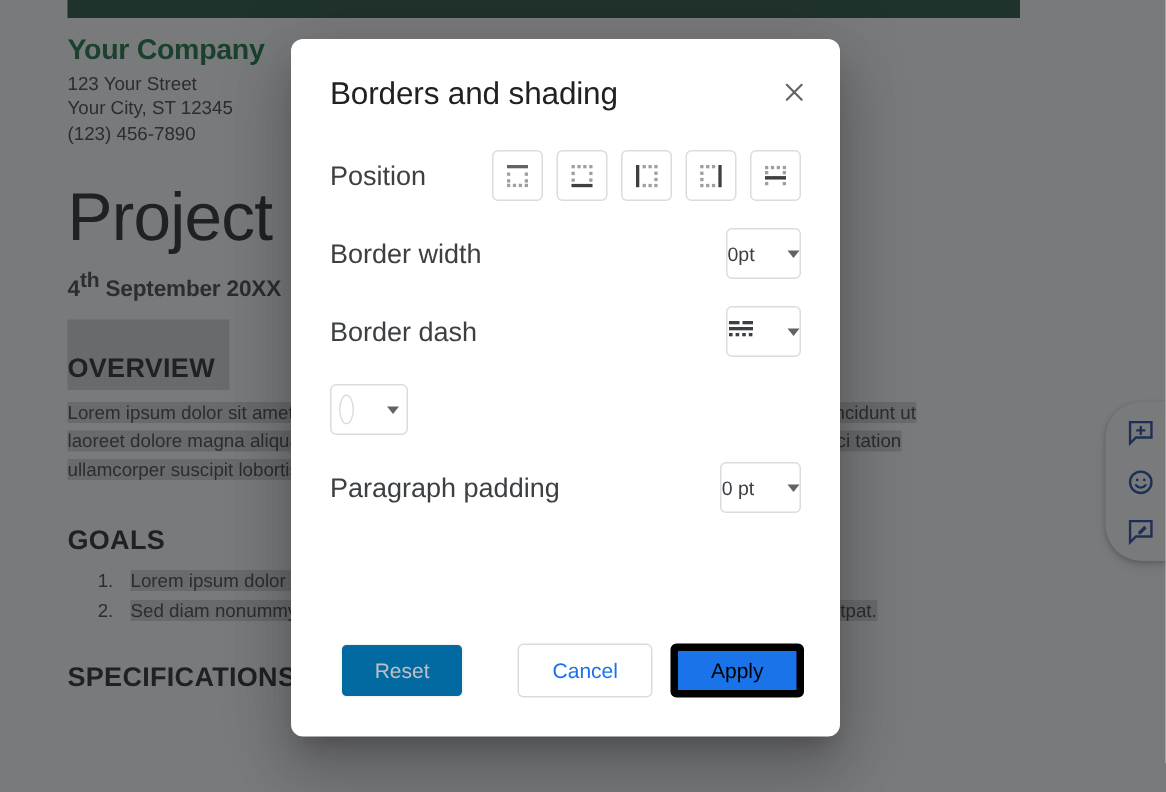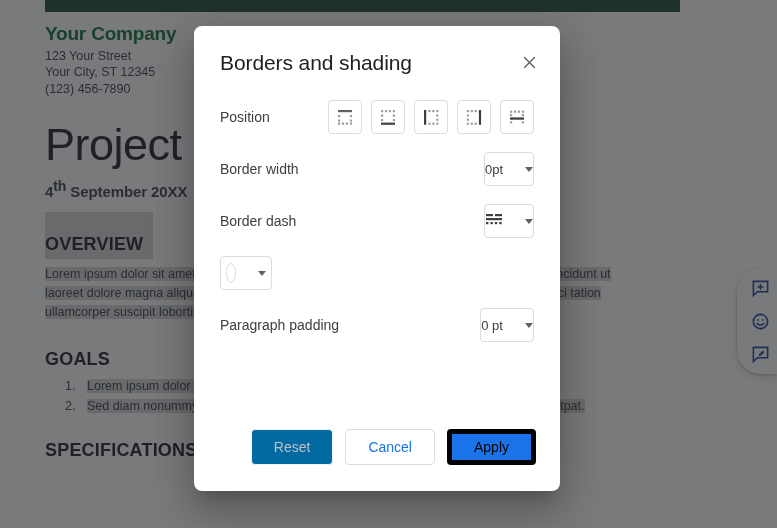--- a/index.html
+++ b/index.html
@@ -103,21 +103,21 @@
     width: 26px; height: 26px; display: flex; align-items: center;
     justify-content: center; cursor: pointer; border-radius: 50%;
     color: #5f6368; margin-top: 1px;
   }
   #dialog-body { padding: 14px 26px 0 26px; flex: 1; }
 
   .row {
     display: flex; align-items: center; justify-content: space-between;
     height: 52px;
   }
-  .row-label { font-size: 14px; color: #3c4043; }
+  .row-label { font-size: 18px; color: #3c4043; }
 
   
   .pos-group { display: flex; gap: 9px; }
   .pos-btn {
     width: 34px; height: 34px; border: 1px solid #dadce0; border-radius: 4px;
     background: #fff; cursor: pointer;
     display: flex; align-items: center; justify-content: center;
   }
   .pos-btn svg { display: block; }
 
@@ -144,21 +144,21 @@
     display: flex; justify-content: flex-end; align-items: center;
     gap: 12px; padding: 10px 24px 26px 26px;
   }
   .btn {
     height: 36px; border-radius: 4px; font-size: 14px;
     display: flex; align-items: center; justify-content: center;
     cursor: pointer; padding: 0 22px; font-weight: 500;
     font-family: "Liberation Sans", sans-serif;
   }
   #reset-btn { color: #bdc1c6; background: #0369a1; border: 1px solid #f1f3f4; cursor: default; }
-  #cancel-btn { color: #1a73e8; background: #fff; border: 1px solid #dadce0; }
+  #cancel-btn { color: #1a73e8; background: #fff; border: 1px solid #dadce0; margin-left: 24px; }
   #apply-btn { color: #000000; background: #1a73e8; border: 5px solid #000000; }
 </style>
 </head>
 <body>
 
 <div id="doc-page">
   <div id="doc-banner"></div>
 
   <div id="doc-content">
     <div class="company-name">Your Company</div>

